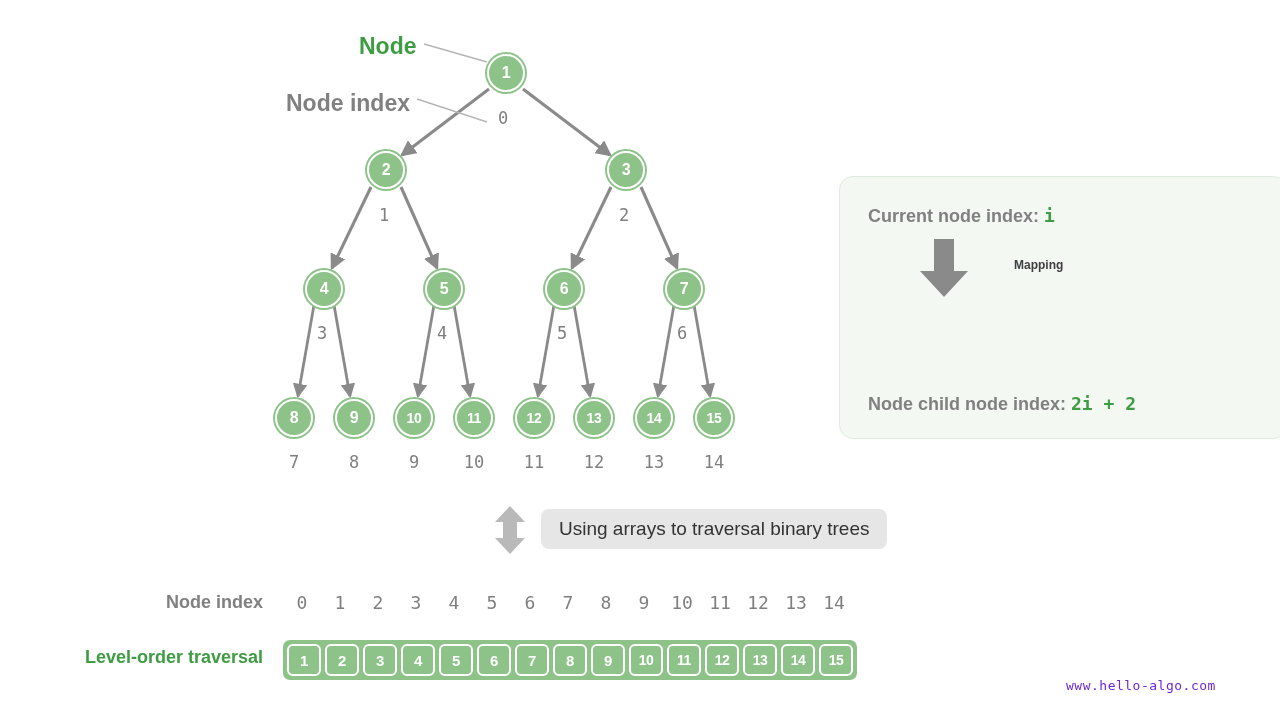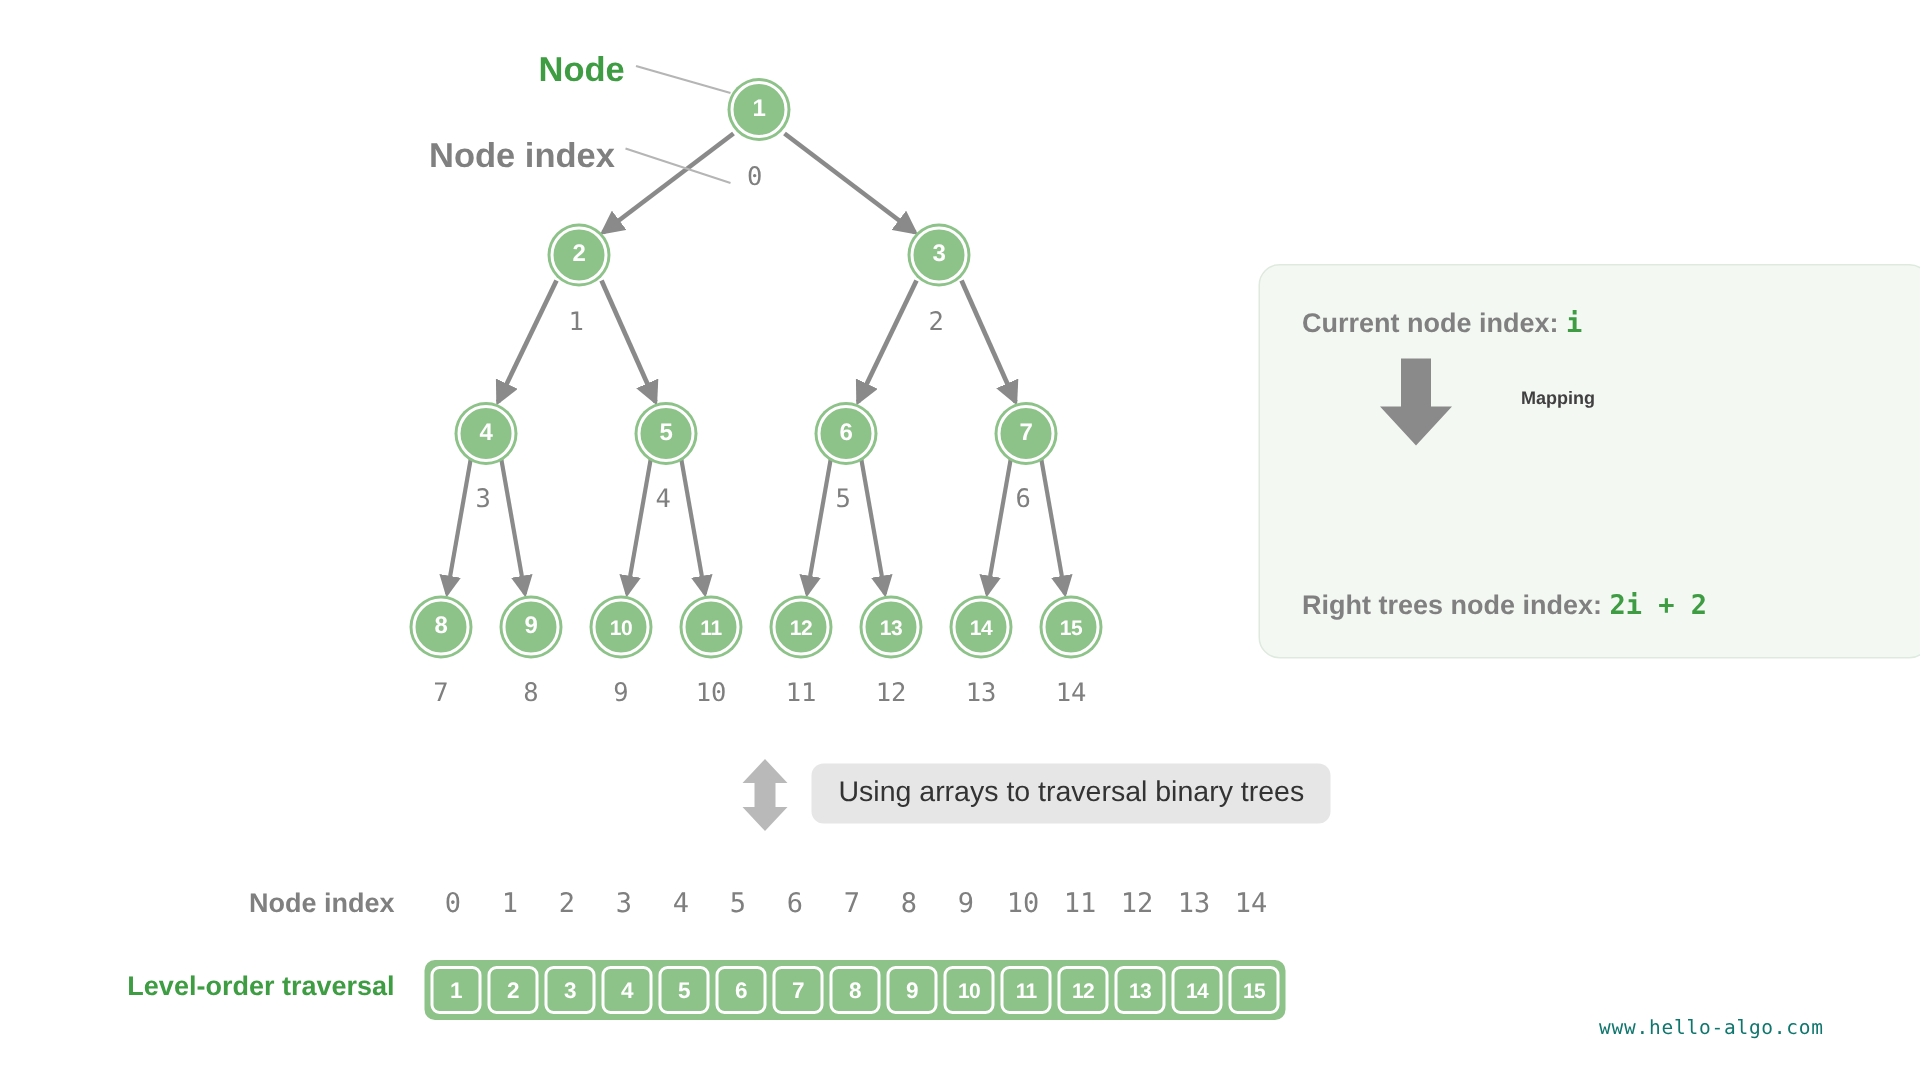--- a/index.html
+++ b/index.html
@@ -90,21 +90,21 @@
     box-sizing:border-box;background:#8dc289;
     color:#ffffff;font-weight:bold;font-size:15px;
     display:flex;align-items:center;justify-content:center;
     letter-spacing:-0.5px;
   }
   #array .cell.wide{font-size:14px;}
 
   
   #watermark{
     position:absolute;left:1066px;top:678px;
-    color:#0f766e;font-size:13px;letter-spacing:0.5px;
+    color:#6d28d9;font-size:13px;letter-spacing:0.5px;
     font-family:"DejaVu Sans Mono", monospace;
   }
 </style>
 </head>
 <body>
 
 <div id="stage">
 
   <svg id="edges" viewBox="0 0 1280 720">
     <defs>
@@ -178,21 +178,21 @@
     <div class="legend-line" style="left:28px;top:28px;">
       <span>Current node index</span><span>: </span><span class="val">i</span>
     </div>
 
     <svg id="mapping-arrow" width="56" height="62" viewBox="0 0 56 62">
       <path d="M18 2 H38 V34 H52 L28 60 L4 34 H18 Z" fill="#8a8a8a"></path>
     </svg>
     <div id="mapping-label">Mapping</div>
 
     <div class="legend-line" style="left:28px;top:216px;">
-      <span>Right trees node index</span><span>: </span><span class="val">2i + 2</span>
+      <span>Node child node index</span><span>: </span><span class="val">2i + 2</span>
     </div>
   </div>
 
   <svg id="updown" width="36" height="50" viewBox="0 0 36 50">
     <path d="M18 1 L33 17 H25 V33 H33 L18 49 L3 33 H11 V17 H3 Z" fill="#b9b9b9"></path>
   </svg>
   <div id="caption">
     <span>Using arrays to traversal binary trees</span>
   </div>
 

